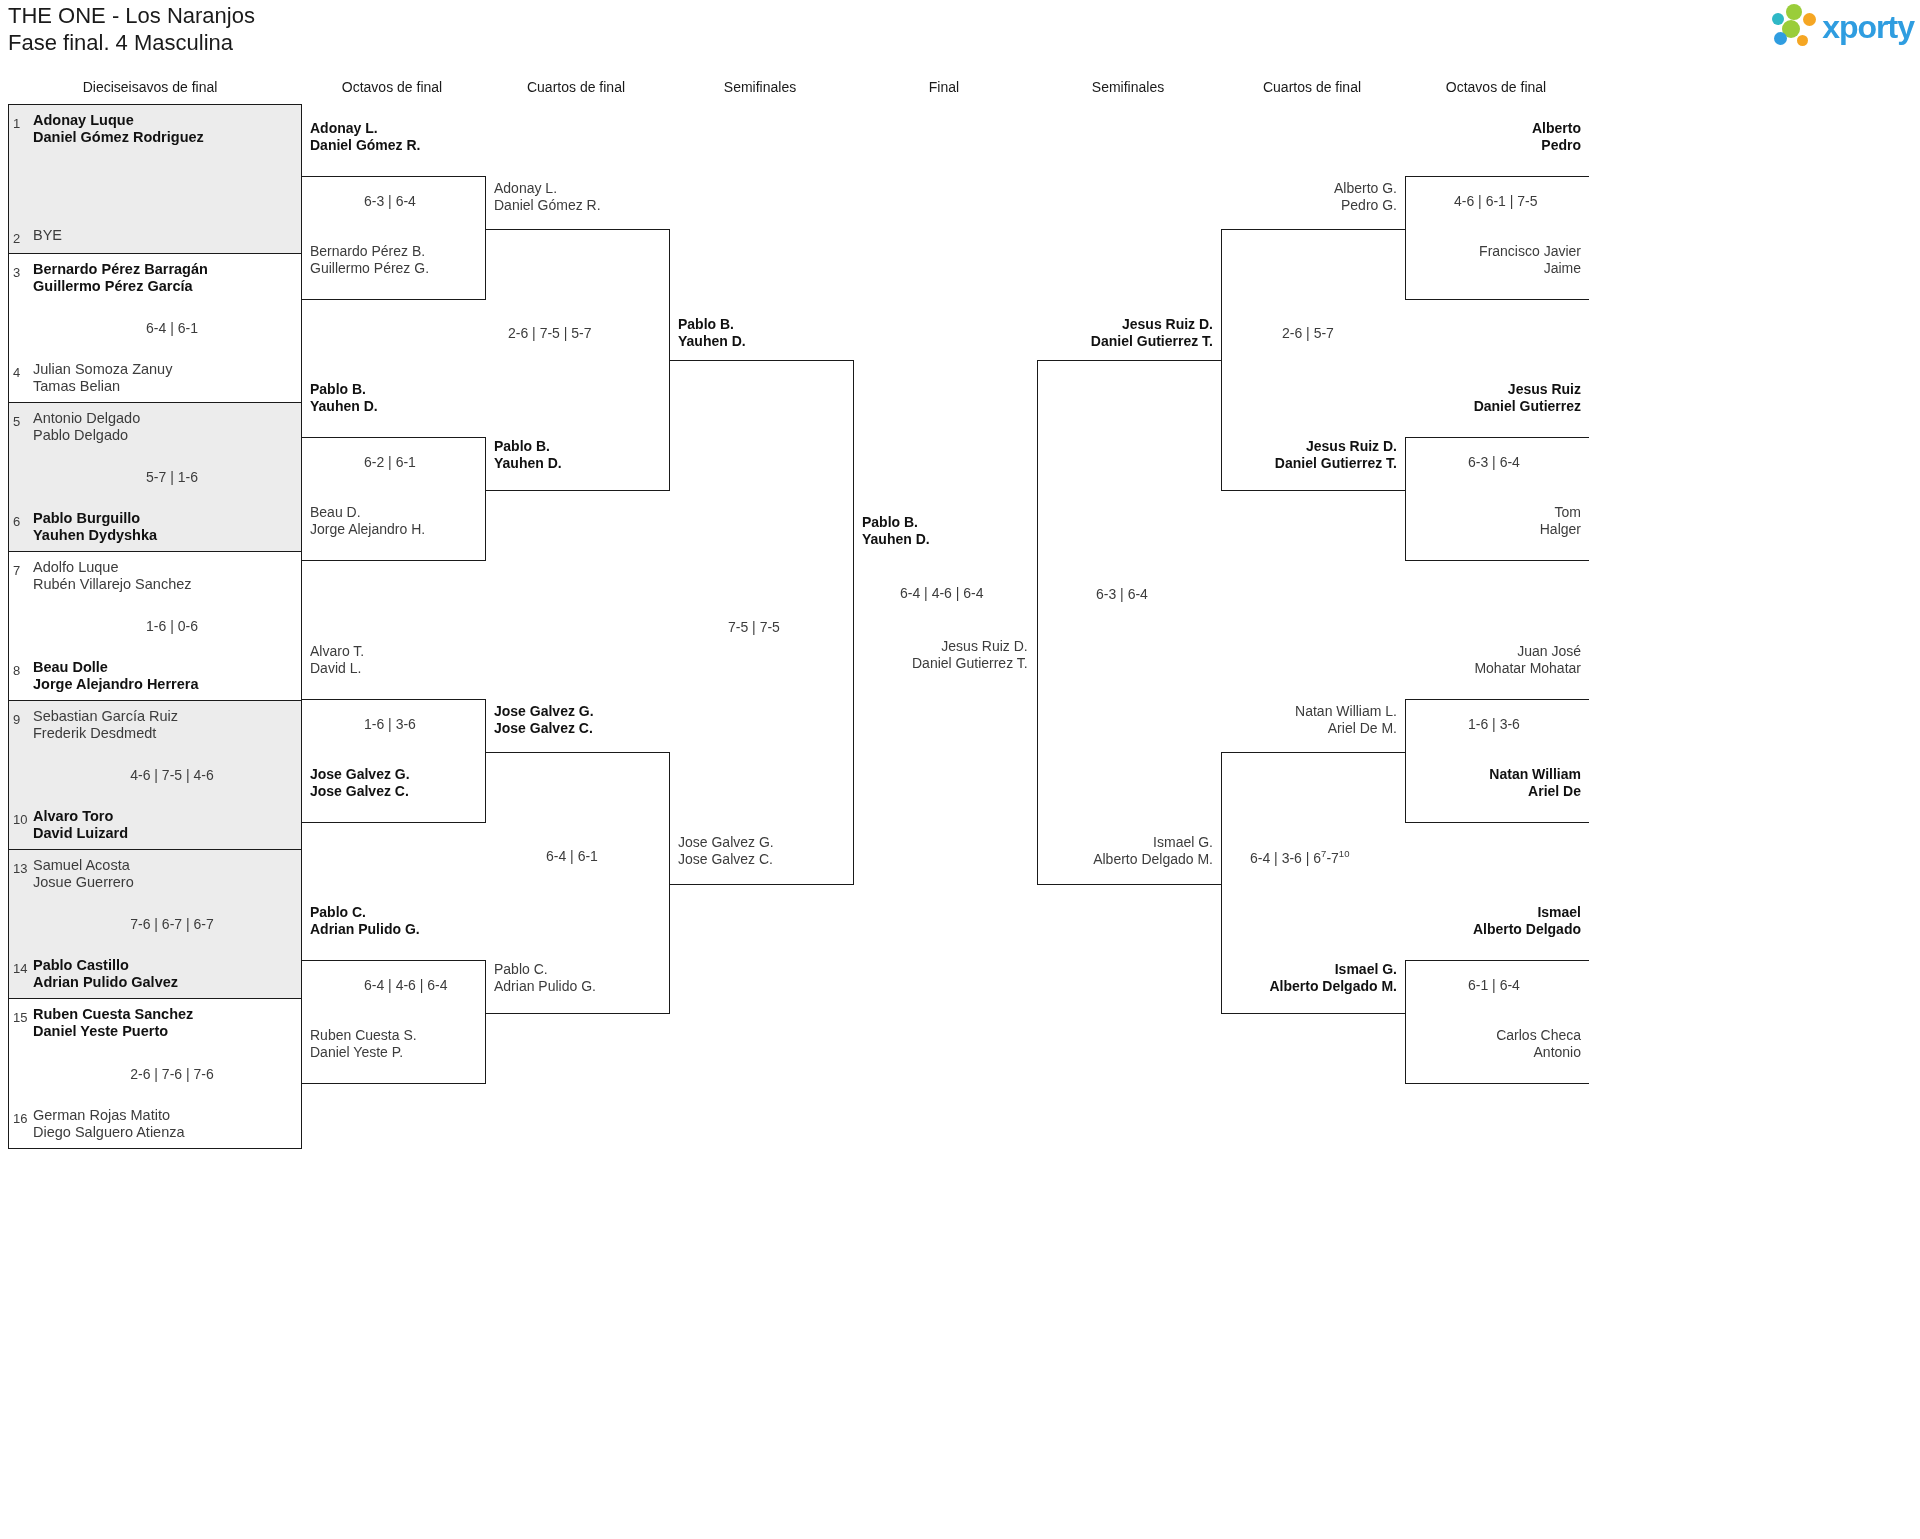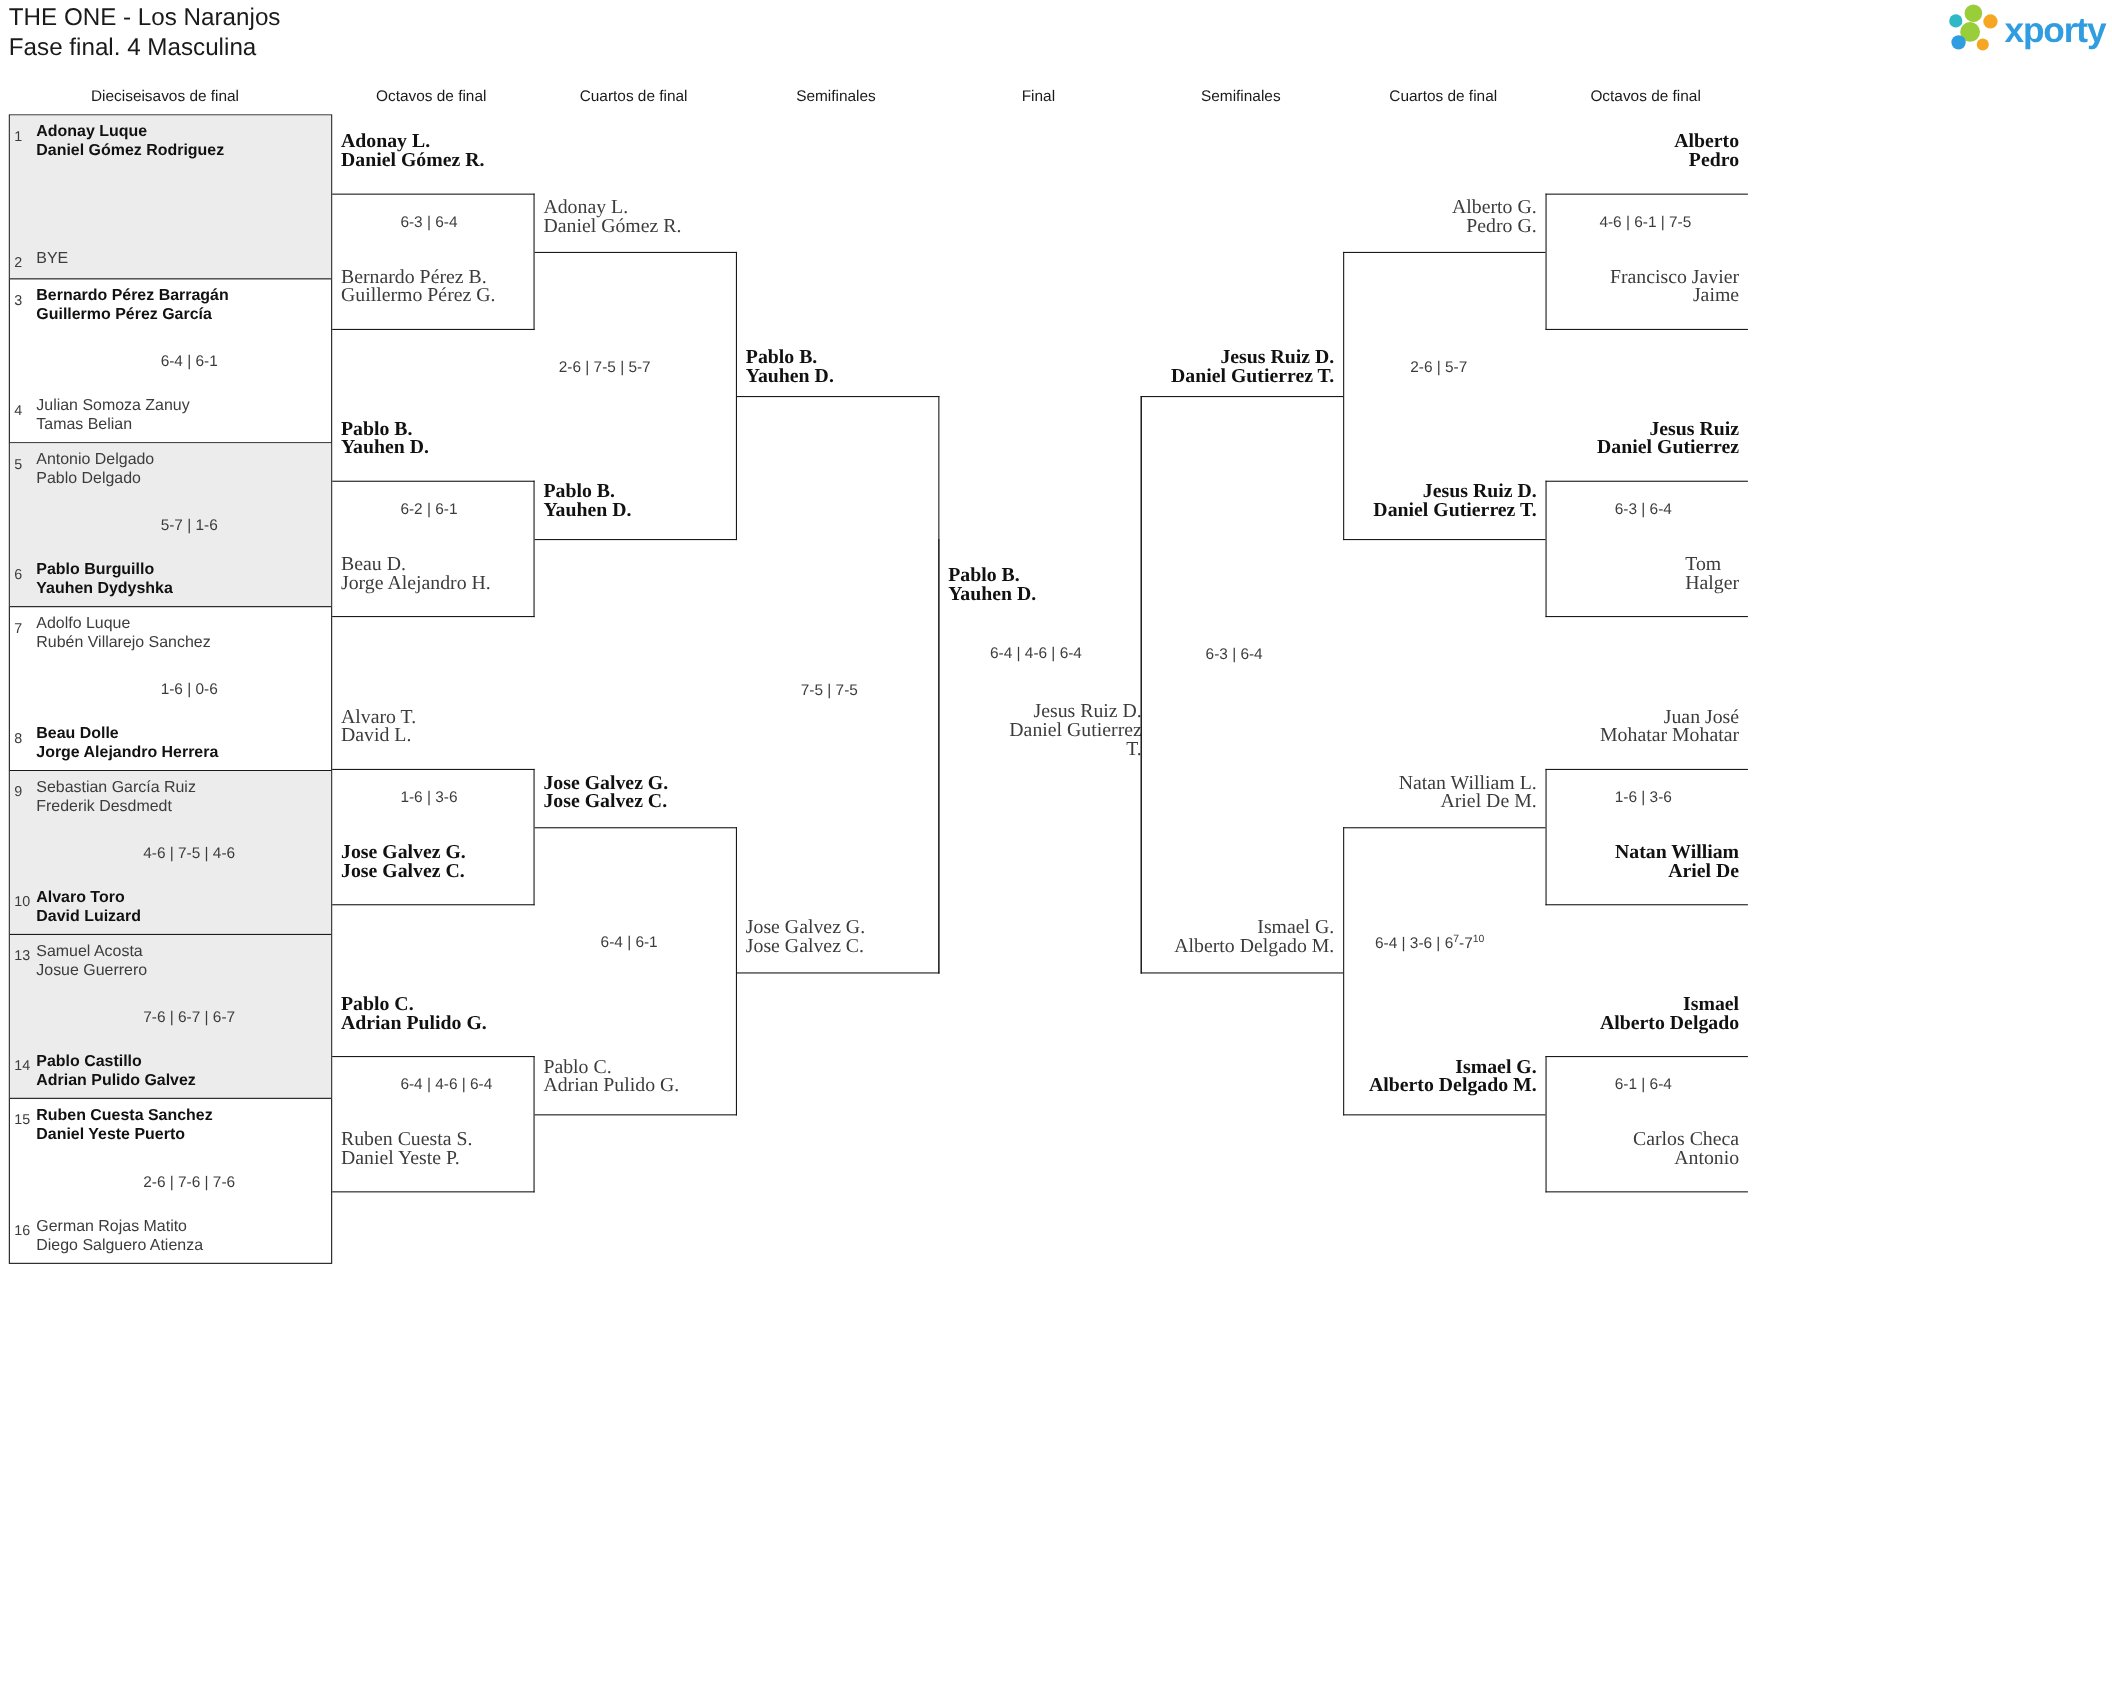--- a/index.html
+++ b/index.html
@@ -36,21 +36,21 @@
   .entry{position:absolute;left:0;right:0;display:flex;align-items:flex-start;padding-left:4px;}
   .entry.top{top:7px;}
   .entry.bot{bottom:7px;}
   .seedno{width:20px;flex:0 0 20px;font-size:13px;color:#3c3c3c;text-align:left;padding-top:4px;}
   .names{font-size:14.5px;line-height:17px;color:#3c3c3c;white-space:pre-line;}
   .names.win{font-weight:700;color:#111;}
   .score-r32{position:absolute;left:0;right:0;top:50%;transform:translateY(-50%);text-align:center;font-size:14px;color:#3c3c3c;padding-left:34px;}
 
   
   .mbox{position:absolute;box-sizing:border-box;}
-  .mbox .ename{position:absolute;font-size:18px;line-height:17px;white-space:pre-line;color:#3c3c3c;font-family:Liberation Serif, serif;}
+  .mbox .ename{position:absolute;font-size:14px;line-height:17px;white-space:pre-line;color:#3c3c3c;}
   .mbox .ename.win{font-weight:700;color:#111;}
   .mbox .sc{position:absolute;font-size:14px;color:#3c3c3c;white-space:nowrap;}
   .ln{position:absolute;background:#1a1a1a;}
   .lnv{width:1px;}
   sup{font-size:0.68em;vertical-align:super;}
 </style>
 </head>
 <body>
 
 <div class="root">
@@ -272,21 +272,21 @@
 Pedro</div>
     <div class="sc" style="left:48px;top:16px;">4-6 | 6-1 | 7-5</div>
     <div class="ename" style="right:8px;top:66px;text-align:right;">Francisco Javier
 Jaime</div>
   </div>
 
   <div class="mbox" style="left:1405px;top:437px;width:184px;height:124px;border:1px solid #1a1a1a;border-right:none;">
     <div class="ename win" style="right:8px;top:-57px;text-align:right;">Jesus Ruiz
 Daniel Gutierrez</div>
     <div class="sc" style="left:62px;top:16px;">6-3 | 6-4</div>
-    <div class="ename" style="right:8px;top:66px;">Tom
+    <div class="ename" style="right:8px;top:66px;text-align:right;">Tom
 Halger</div>
   </div>
 
   <div class="mbox" style="left:1405px;top:699px;width:184px;height:124px;border:1px solid #1a1a1a;border-right:none;">
     <div class="ename" style="right:8px;top:-57px;text-align:right;">Juan José
 Mohatar Mohatar</div>
     <div class="sc" style="left:62px;top:16px;">1-6 | 3-6</div>
     <div class="ename win" style="right:8px;top:66px;text-align:right;">Natan William
 Ariel De</div>
   </div>

